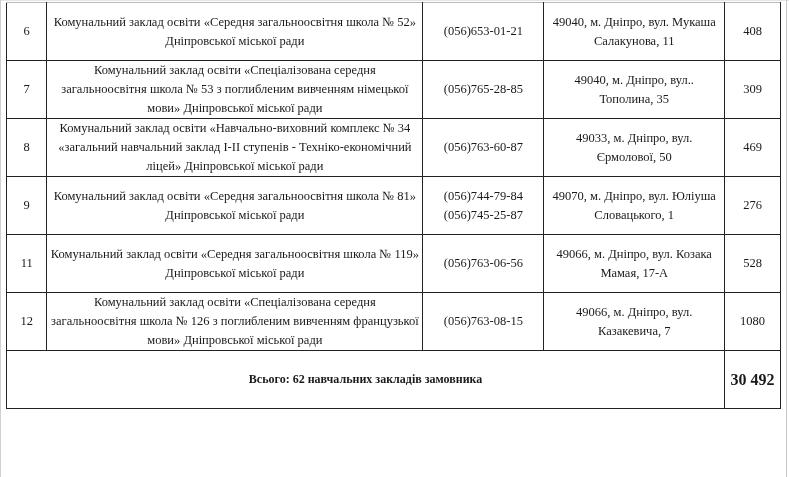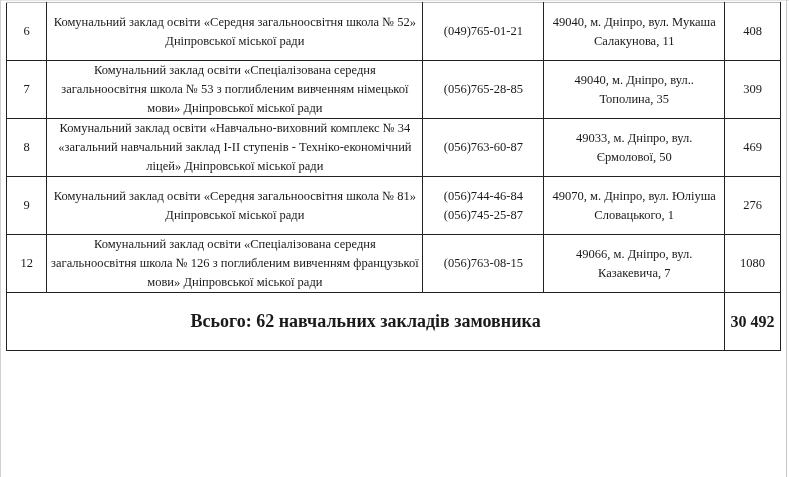--- a/index.html
+++ b/index.html
@@ -27,21 +27,21 @@
       border: 1px solid #222;
       text-align: center;
       vertical-align: middle;
       font-size: 12.5px;
       line-height: 19px;
       padding: 0 3px;
       overflow: hidden;
     }
     .doc-table tr.data-row td { height: 57px; }
     .doc-table tr.data-row.first td { border-top-color: #bbb; }
-    .doc-table tr.total-row td { height: 57px; font-weight: bold; font-size: 18px; }
+    .doc-table tr.total-row td { height: 57px; font-weight: bold; font-size: 12px; }
     .doc-table tr.total-row td.total-value { font-size: 16px; }
     .col-num { width: 39px; }
     .col-name { width: 364px; }
     .col-phone { width: 117px; }
     .col-addr { width: 175px; }
     .col-count { width: 54px; }
     .cell-line { display: block; }
     .right-edge {
       position: absolute;
       left: 786px;
@@ -79,21 +79,21 @@
     <col class="col-name">
     <col class="col-phone">
     <col class="col-addr">
     <col class="col-count">
   </colgroup>
   <tbody>
     <tr class="data-row first">
       <td>6</td>
       <td>Комунальний заклад освіти «Середня загальноосвітня школа № 52» Дніпровської міської ради</td>
       <td>
-          <span class="cell-line">(049)765-01-21</span>
+          <span class="cell-line">(056)653-01-21</span>
         </td>
       <td>49040, м. Дніпро,  вул. Мукаша Салакунова, 11</td>
       <td>408</td>
     </tr>
     <tr class="data-row">
       <td>7</td>
       <td>Комунальний заклад освіти  «Спеціалізована середня загальноосвітня школа № 53 з поглибленим вивченням німецької мови» Дніпровської міської ради</td>
       <td>
           <span class="cell-line">(056)765-28-85</span>
         </td>
@@ -106,25 +106,34 @@
       <td>
           <span class="cell-line">(056)763-60-87</span>
         </td>
       <td>49033, м. Дніпро,  вул. Єрмолової, 50</td>
       <td>469</td>
     </tr>
     <tr class="data-row">
       <td>9</td>
       <td>Комунальний заклад освіти «Середня загальноосвітня школа № 81» Дніпровської міської ради</td>
       <td>
-        <span class="cell-line">(056)744-46-84</span>
+        <span class="cell-line">(056)744-79-84</span>
         <span class="cell-line">(056)745-25-87</span>
       </td>
       <td>49070, м. Дніпро,  вул. Юліуша Словацького, 1</td>
       <td>276</td>
+    </tr>
+    <tr class="data-row">
+      <td>11</td>
+      <td>Комунальний заклад освіти  «Середня загальноосвітня школа № 119» Дніпровської міської ради</td>
+      <td>
+          <span class="cell-line">(056)763-06-56</span>
+        </td>
+      <td>49066, м. Дніпро,  вул. Козака Мамая, 17-А</td>
+      <td>528</td>
     </tr>
     <tr class="data-row">
       <td>12</td>
       <td>Комунальний заклад освіти  «Спеціалізована середня загальноосвітня школа № 126 з поглибленим вивченням французької мови» Дніпровської міської ради</td>
       <td>
           <span class="cell-line">(056)763-08-15</span>
         </td>
       <td>49066, м. Дніпро,  вул. Казакевича, 7</td>
       <td>1080</td>
     </tr>

